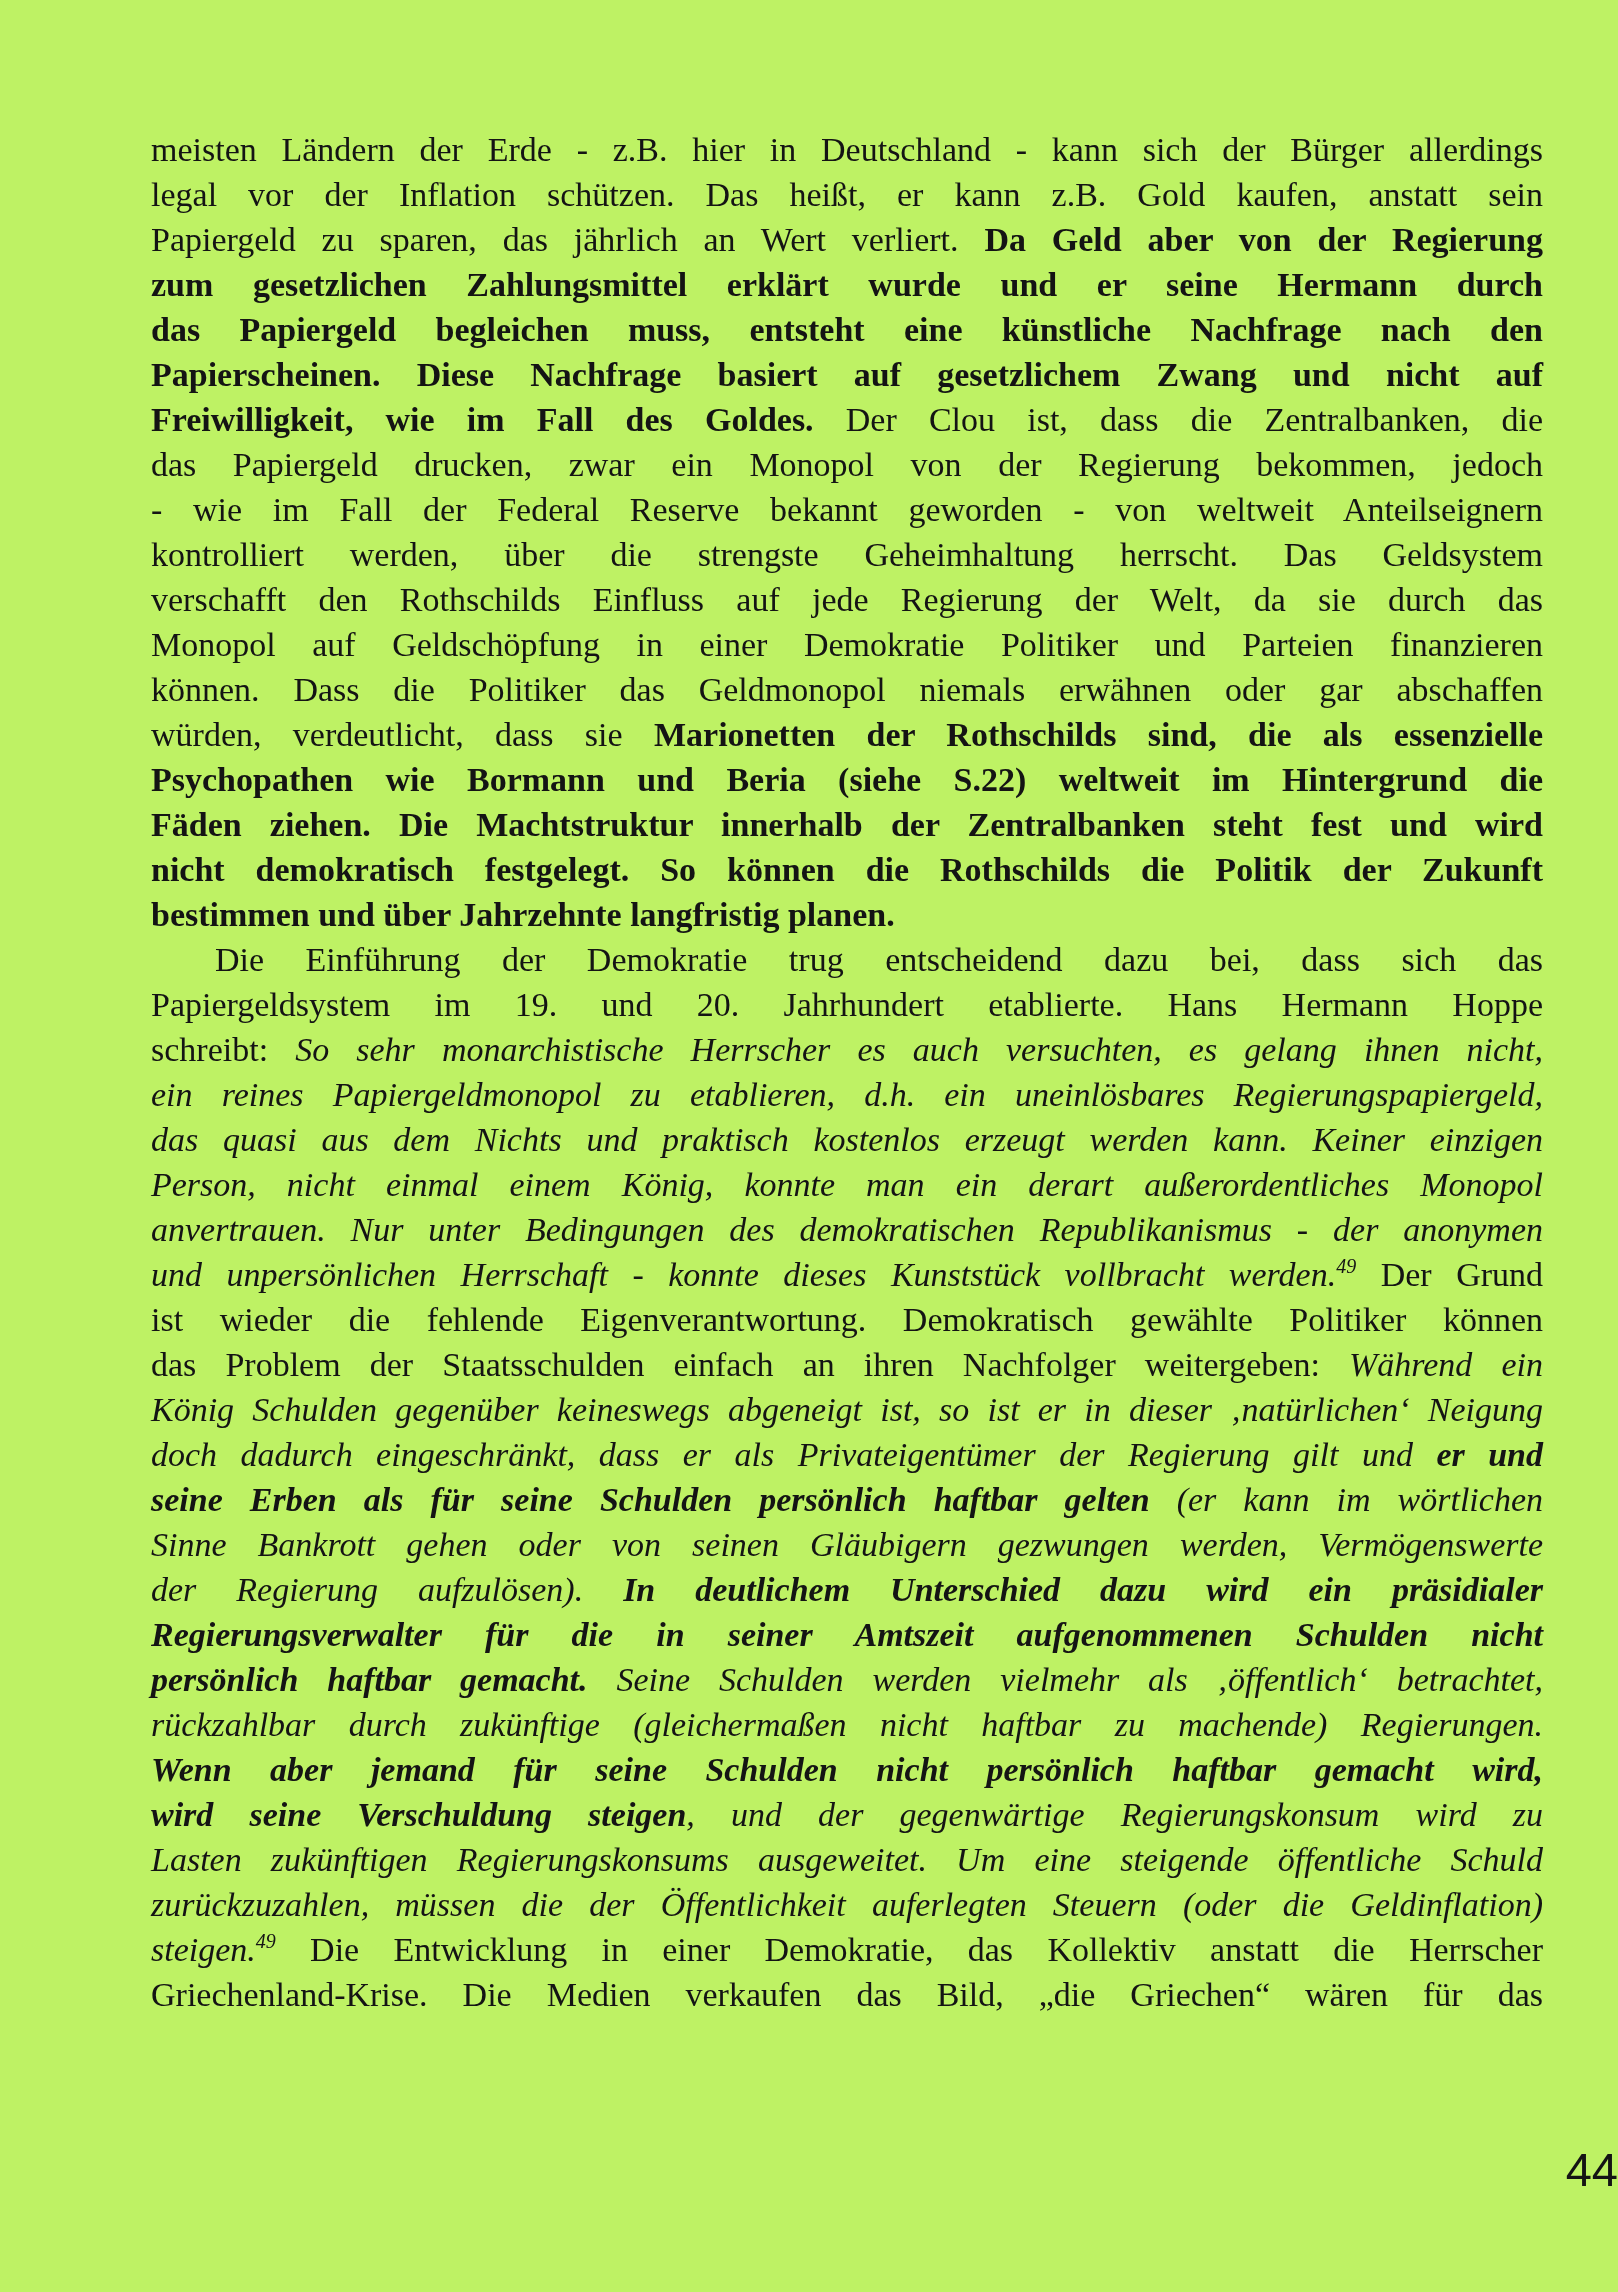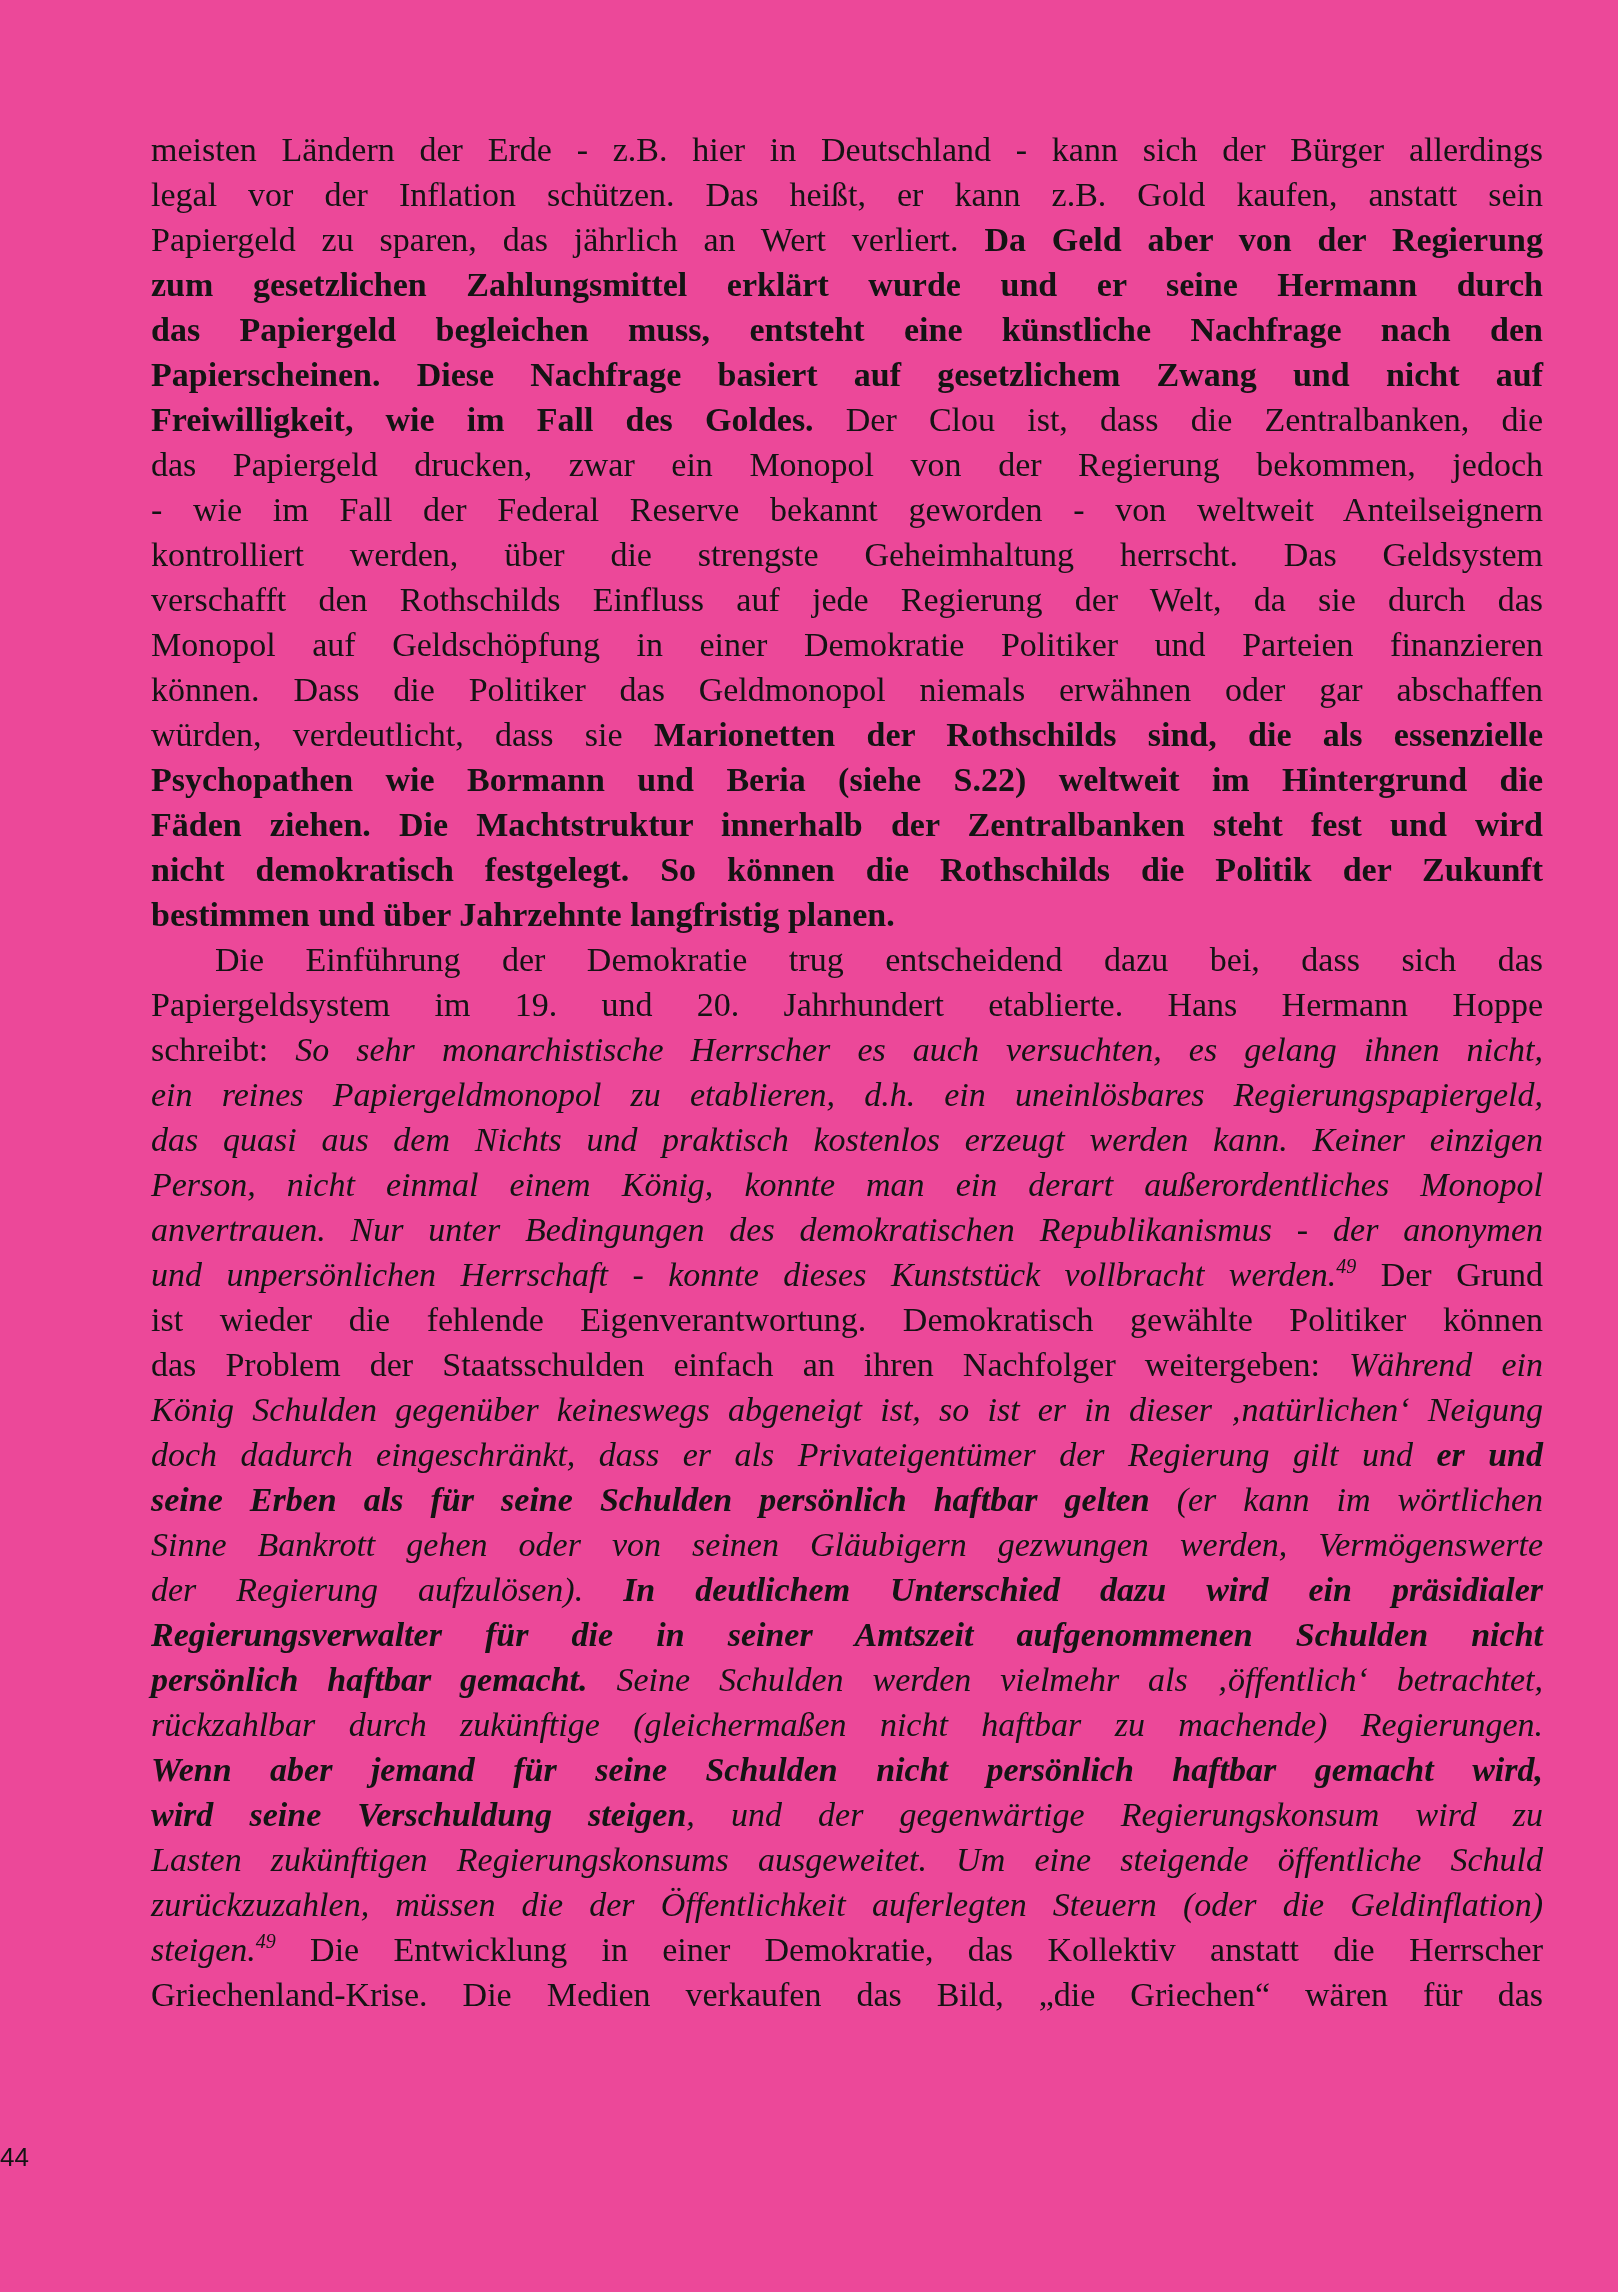--- a/index.html
+++ b/index.html
@@ -1,38 +1,38 @@
 <!DOCTYPE html>
 <html><head>
 <meta charset="utf-8">
 <style>
   html, body { margin: 0; padding: 0; background: #ffffff; }
   body { width: 1618px; height: 2292px; position: relative; overflow: hidden; }
   .page {
-    position: absolute; left: 0; top: 0; width: 1618px; height: 2292px; background: #ec4899;
+    position: absolute; left: 0; top: 0; width: 1618px; height: 2292px; background: #bef264;
   }
   .text-block {
     position: absolute; left: 151px; top: 127px; width: 1392px;
     font-family: "Liberation Serif", "DejaVu Serif", serif;
     font-size: 34px; color: #141414;
   }
   .line {
     height: 45px; line-height: 45px; white-space: nowrap;
     text-align: justify; text-align-last: justify;
     overflow: visible;
   }
   .line.last { text-align-last: left; }
   .line.indent { padding-left: 64px; }
   .seg-b { font-weight: bold; }
   .seg-i { font-style: italic; }
   .seg-bi { font-weight: bold; font-style: italic; }
   sup.fn { font-size: 20px; font-style: italic; vertical-align: 13.5px; line-height: 0; }
   .page-number {
-    position: absolute; left: 0; width: 1618px; top: 2142px; text-align: left;
-    font-family: "Liberation Sans", "DejaVu Sans", sans-serif; font-size: 26px; color: #141414;
+    position: absolute; left: 0; width: 1618px; top: 2142px; text-align: right;
+    font-family: "Liberation Sans", "DejaVu Sans", sans-serif; font-size: 47px; color: #141414;
   }
 </style>
 </head>
 <body>
 
 <div class="page">
   <div class="text-block" id="text-block">
       <div class="line"><span>meisten Ländern der Erde - z.B. hier in Deutschland - kann sich der Bürger allerdings</span></div>
       <div class="line"><span>legal vor der Inflation schützen. Das heißt, er kann z.B. Gold kaufen, anstatt sein</span></div>
       <div class="line"><span>Papiergeld zu sparen, das jährlich an Wert verliert. </span><span class="seg-b">Da Geld aber von der Regierung</span></div>

